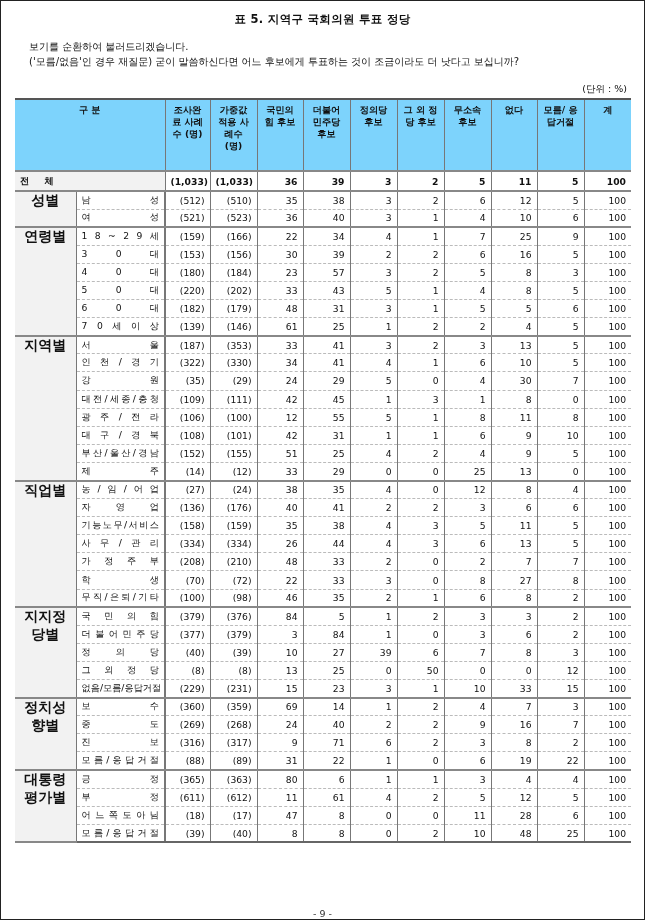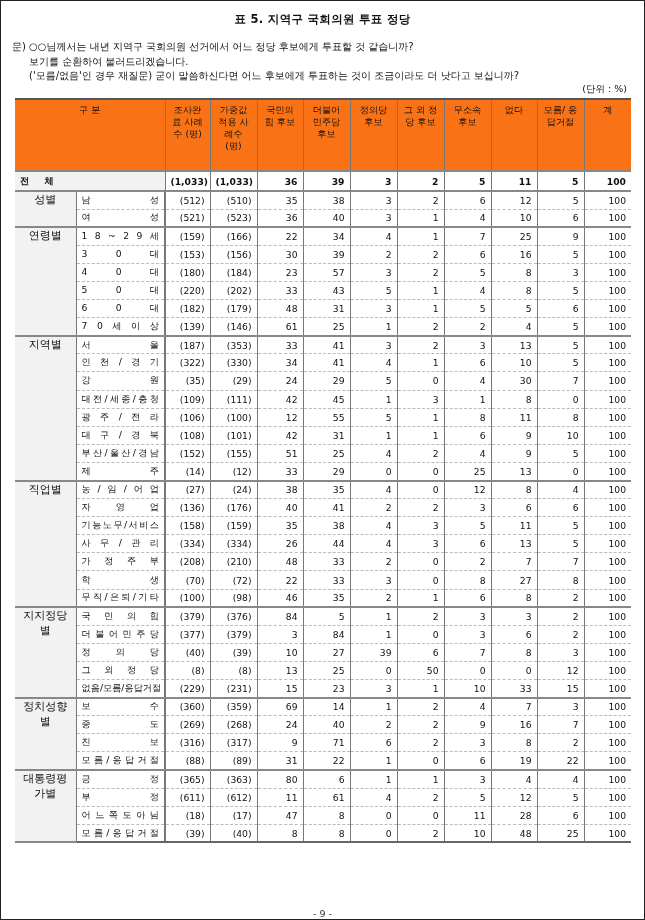--- a/index.html
+++ b/index.html
@@ -27,35 +27,35 @@
   table.main {
     position: absolute; left: 15px; top: 98px;
     width: 616px; border-collapse: collapse; table-layout: fixed;
     font-size: 9.2px;
   }
   table.main th, table.main td {
     padding: 0 5px; height: 18.1px; box-sizing: border-box;
     border-left: 1px solid #777; border-right: 1px solid #777;
   }
   table.main thead th {
-    background: #f97316; font-weight: normal; vertical-align: top;
+    background: #7dd3fc; font-weight: bold; vertical-align: top;
     text-align: center; line-height: 12px; padding-top: 4px; height: 72px;
     border-top: 2px solid #555; border-bottom: 2px solid #888;
     font-size: 9.2px;
   }
   table.main thead th:first-child { border-left: none; }
   table.main thead th:last-child { border-right: none; }
   table.main td:first-child, table.main th:first-child { border-left: none; }
   table.main td:last-child { border-right: none; }
   tr.total td { height: 20px; border-bottom: 2px solid #888; font-weight: bold; }
   tr.total td.total-label { background: #f2f2f2; text-align: left; letter-spacing: 6px; }
   td.num { text-align: right; }
   td.grp {
-    background: #f2f2f2; font-weight: normal; vertical-align: top; text-align: center;
-    padding-top: 3px; font-size: 11px; margin-left: 20px;
+    background: #f2f2f2; font-weight: bold; vertical-align: top; text-align: center;
+    padding-top: 3px; font-size: 14px; margin-left: 20px;
   }
   td.sub { text-align: justify; text-align-last: justify; border-right: 2px solid #777 !important; white-space: nowrap; letter-spacing: 0; }
   tr.row td { border-bottom: 1px dashed #bbb; }
   tr.row.last td { border-bottom: 2px solid #888; }
   td.grp { border-bottom: 2px solid #888 !important; }
   table.main tbody tr:last-child td { border-bottom: 2px solid #666; }
   .note {
     position: absolute; left: 15px; top: 888px; font-size: 9.5px; margin-top: 48px;
   }
   .page-num {
@@ -63,21 +63,20 @@
   }
 </style>
 </head>
 <body>
 
 <div class="frame"></div>
 
 <div class="title">표 5. 지역구 국회의원 투표 정당</div>
 
 <div class="question">
-  <div class="q-line"><span>문)</span> <span>○○님께서는 내년 지역구 국회의원 선거에서 어느 정당 후보에게 투표할 것 같습니까?</span></div>
   <div class="q-line indent">보기를 순환하여 불러드리겠습니다.</div>
   <div class="q-line indent">('모름/없음'인 경우 재질문) 굳이 말씀하신다면 어느 후보에게 투표하는 것이 조금이라도 더 낫다고 보십니까?</div>
 </div>
 
 <div class="unit">(단위 : %)</div>
 
 <table class="main">
   <colgroup>
     <col style="width:61px">
       <col style="width:89px">

